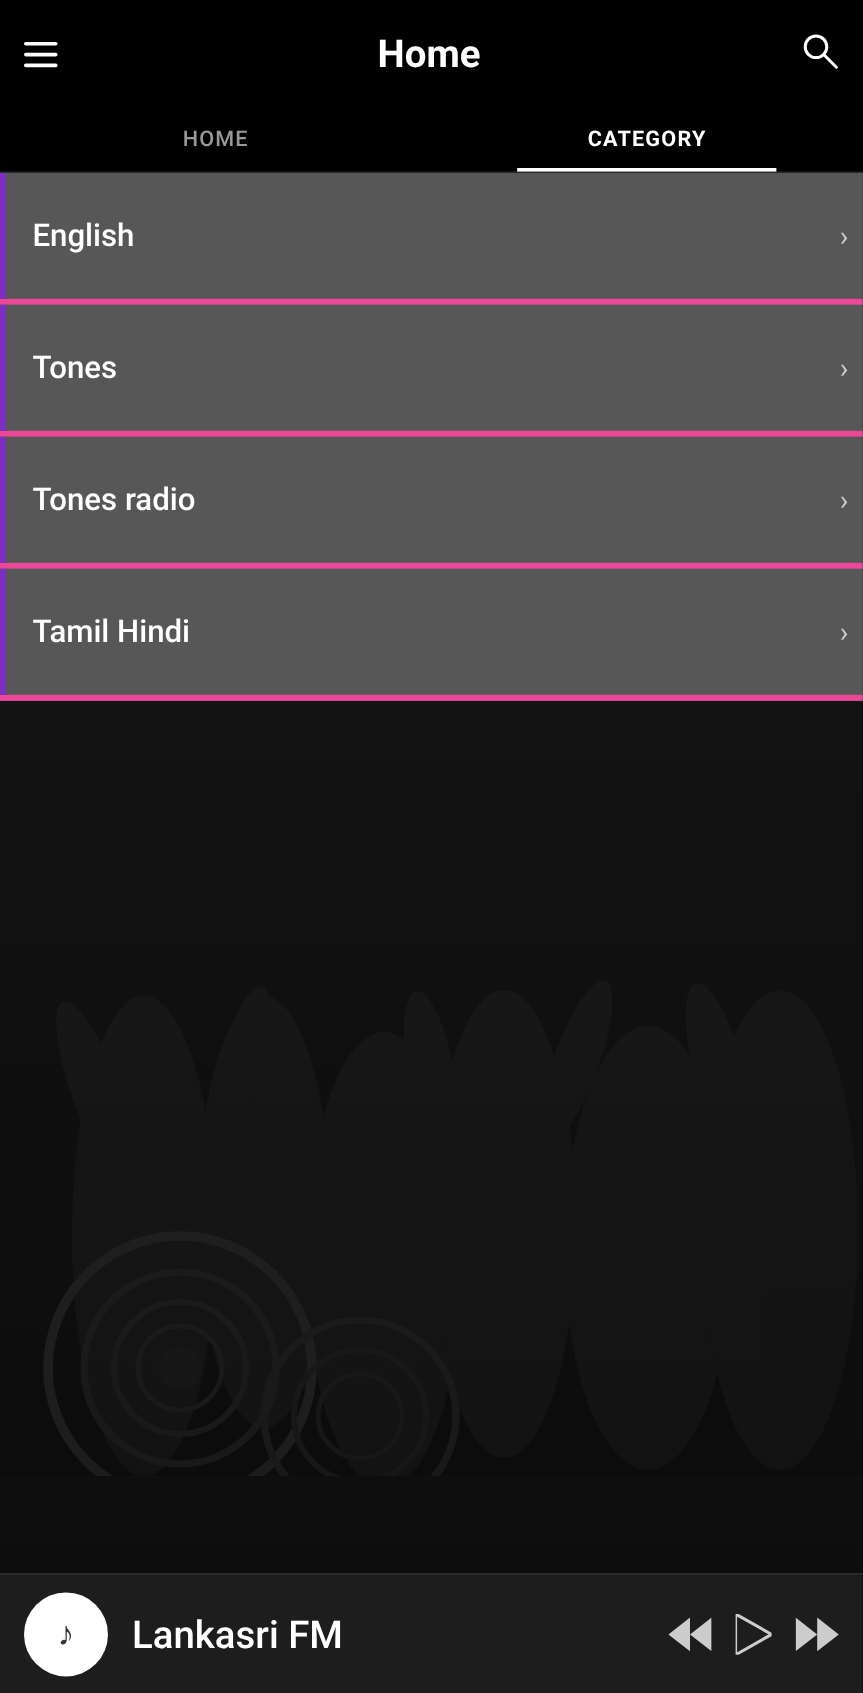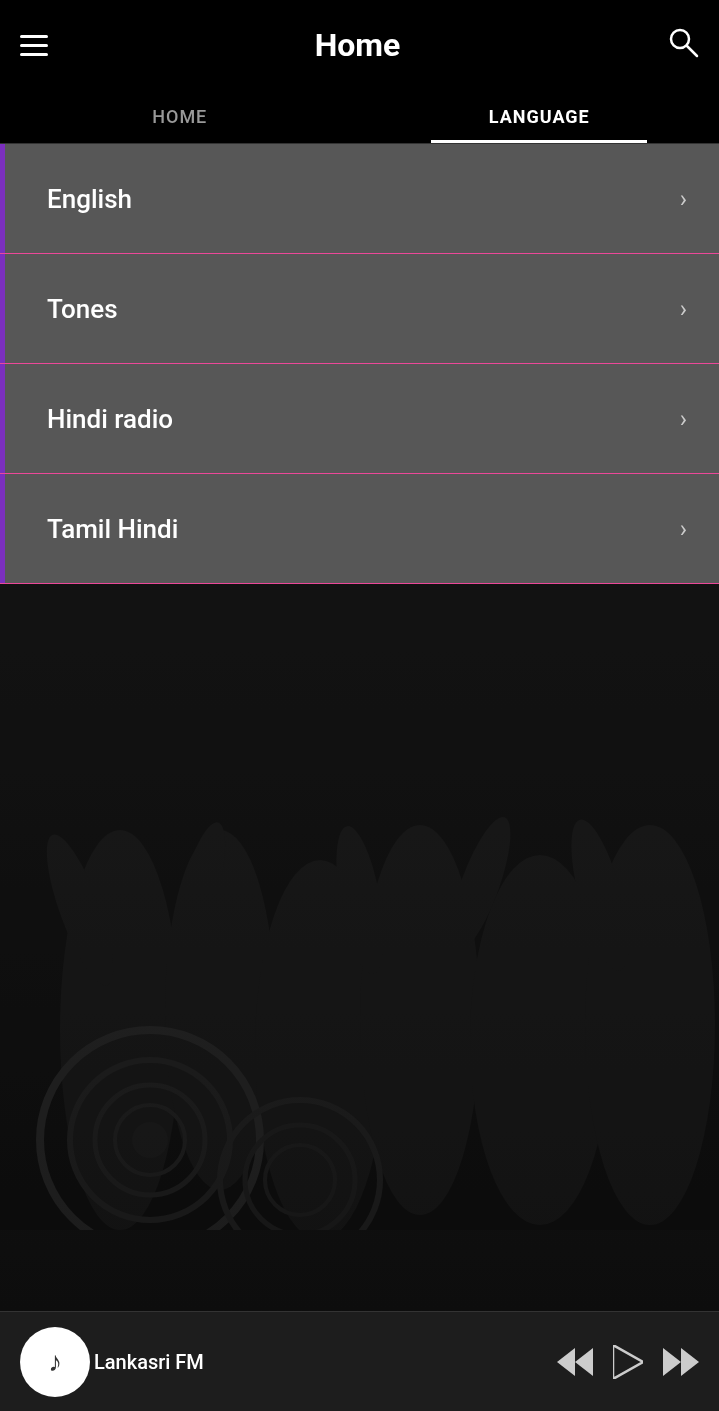--- a/index.html
+++ b/index.html
@@ -94,22 +94,22 @@
     .list-container {
       background: #555;
       position: relative;
       z-index: 5;
     }
 
     .list-item {
       display: flex;
       align-items: center;
       background: #575757;
-      border-bottom: 1px solid #ec4899;
-      padding: 0 32px;
+      border-bottom: 5px solid #ec4899;
+      padding: 0 12px;
       height: 110px;
       cursor: pointer;
       position: relative;
     }
 
     .list-item-accent {
       width: 5px;
       height: 100%;
       background: #7b2fbe;
       position: absolute;
@@ -178,24 +178,24 @@
       flex-shrink: 0;
     }
 
     .player-icon-btn .music-note {
       font-size: 28px;
       color: #333;
     }
 
     .player-title {
       flex: 1;
-      font-size: 20px;
+      font-size: 32px;
       font-weight: 500;
       color: #fff;
-      padding: 0 4px;
+      padding: 0 20px;
     }
 
     .player-controls {
       display: flex;
       align-items: center;
       gap: 20px;
     }
 
     .ctrl-btn {
       color: #ccc;
@@ -221,40 +221,40 @@
     
     <svg width="32" height="32" viewBox="0 0 32 32" fill="none">
       <circle cx="13" cy="13" r="9" stroke="white" stroke-width="2.5"></circle>
       <line x1="20" y1="20" x2="30" y2="30" stroke="white" stroke-width="2.5" stroke-linecap="round"></line>
     </svg>
   </div>
 </div>
 
 <div class="tabs">
   <div class="tab">HOME</div>
-  <div class="tab active">LANGUAGE</div>
+  <div class="tab active">CATEGORY</div>
 </div>
 
 <div class="list-container">
 
   <div class="list-item">
     <div class="list-item-accent"></div>
     <span class="list-item-text">English</span>
     <span class="chevron-icon">›</span>
   </div>
 
   <div class="list-item">
     <div class="list-item-accent"></div>
     <span class="list-item-text">Tones</span>
     <span class="chevron-icon">›</span>
   </div>
 
   <div class="list-item">
     <div class="list-item-accent"></div>
-    <span class="list-item-text">Hindi radio</span>
+    <span class="list-item-text">Tones radio</span>
     <span class="chevron-icon">›</span>
   </div>
 
   <div class="list-item">
     <div class="list-item-accent"></div>
     <span class="list-item-text">Tamil Hindi</span>
     <span class="chevron-icon">›</span>
   </div>
 
 </div>

